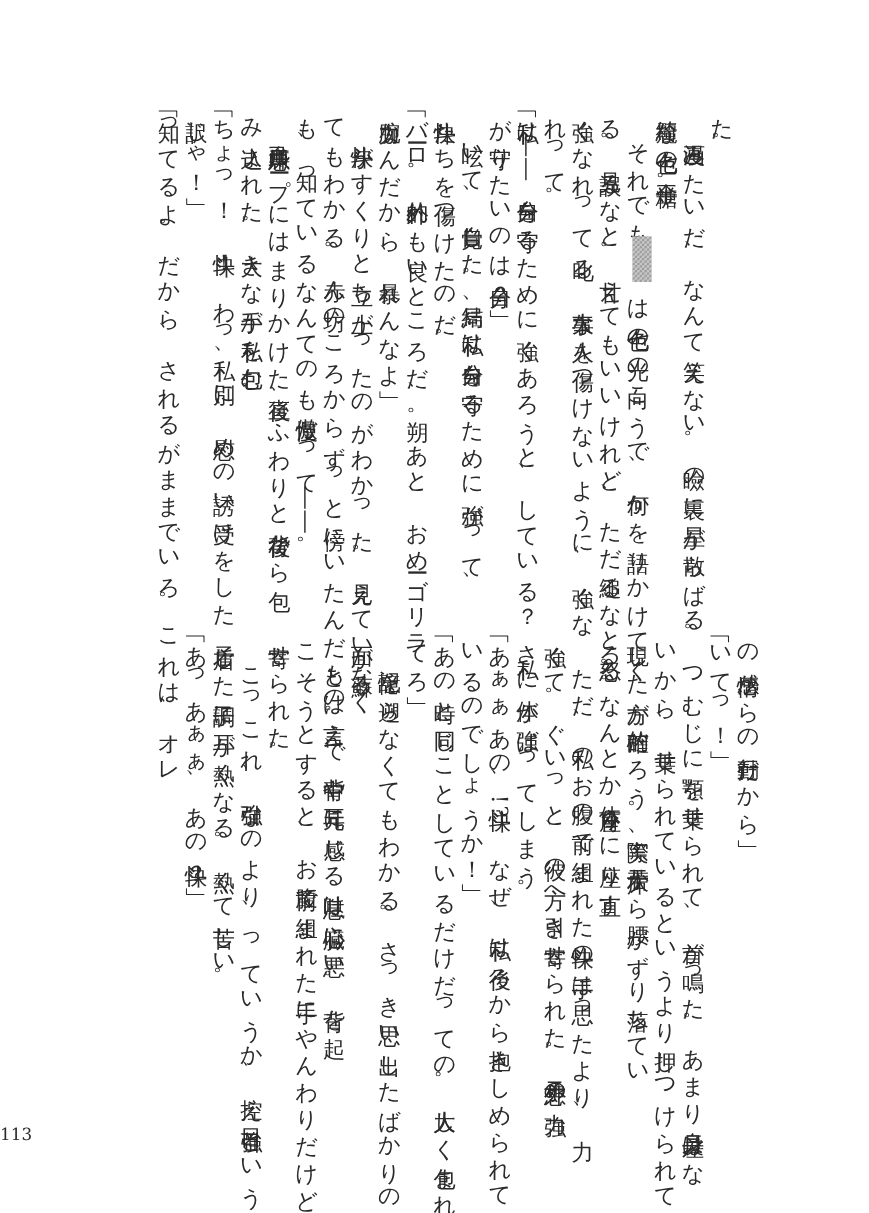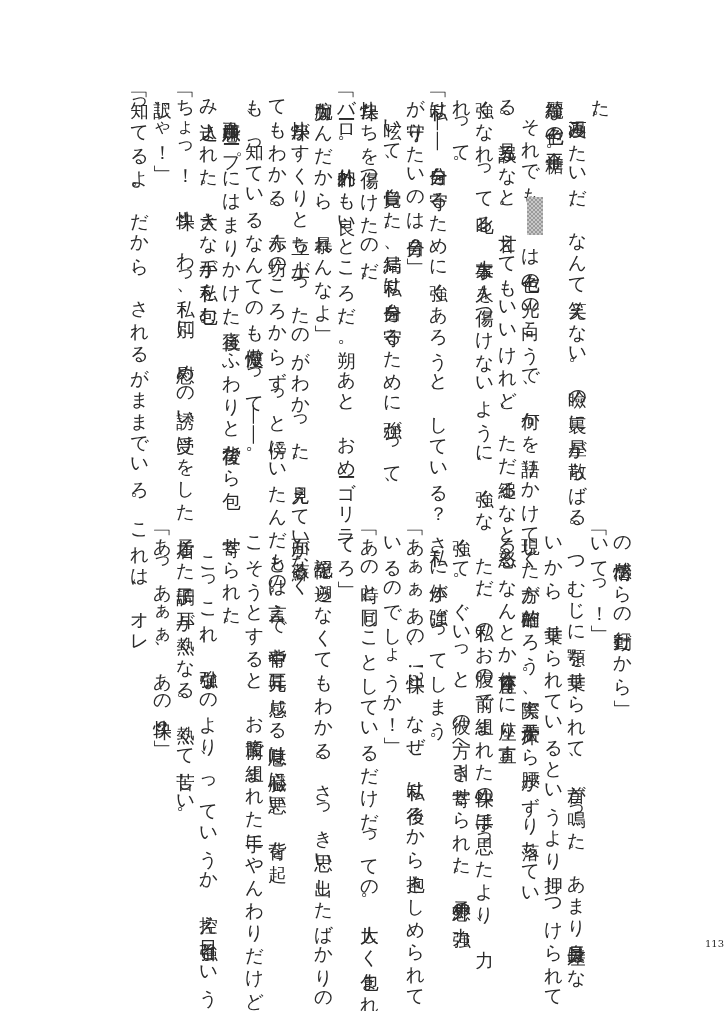--- a/index.html
+++ b/index.html
@@ -28,23 +28,23 @@
         linear-gradient(45deg, #9a9a9a 25%, transparent 25%, transparent 75%, #9a9a9a 75%),
         linear-gradient(45deg, #9a9a9a 25%, transparent 25%, transparent 75%, #9a9a9a 75%);
       background-size: 4px 4px;
       background-position: 0 0, 2px 2px;
       vertical-align: middle;
     }
     .page-number {
       position: absolute;
       left: 0; right: 0;
       top: 938px;
-      text-align: right;
+      text-align: left;
       font-family: "DejaVu Serif", "Liberation Serif", serif;
-      font-size: 10px;
+      font-size: 14px;
       color: #2a2a2a;
     }
   </style>
 </head>
 <body>
 
 <div class="page">
 
   <div class="block block-top">
     <span class="line">た。</span>

